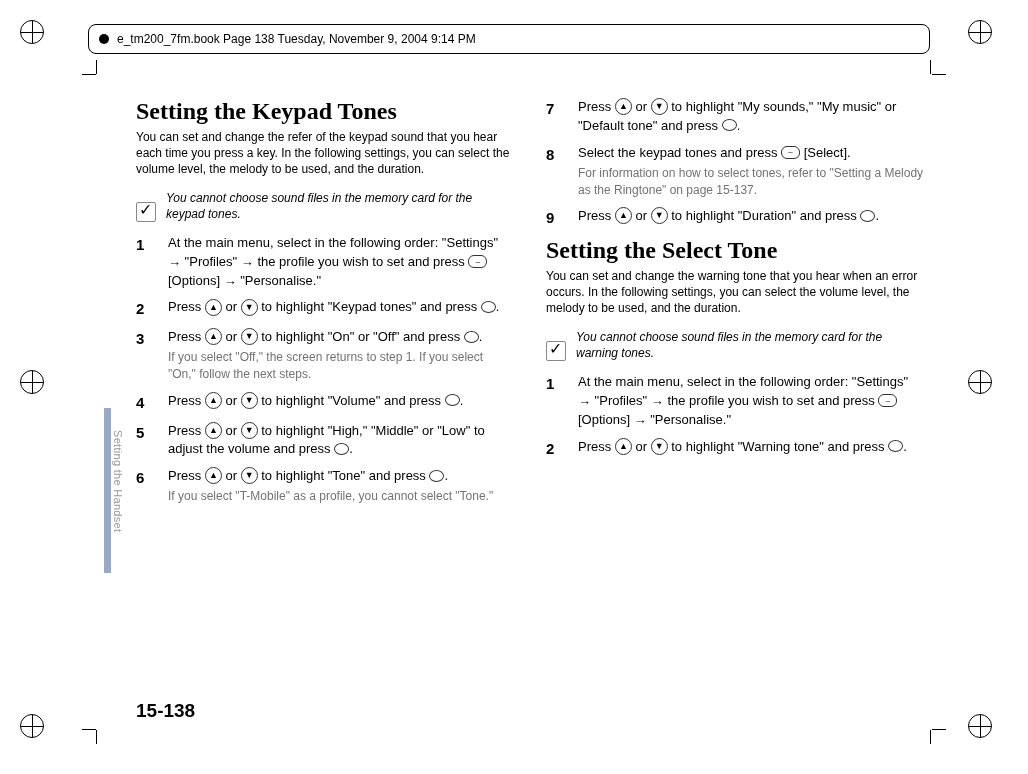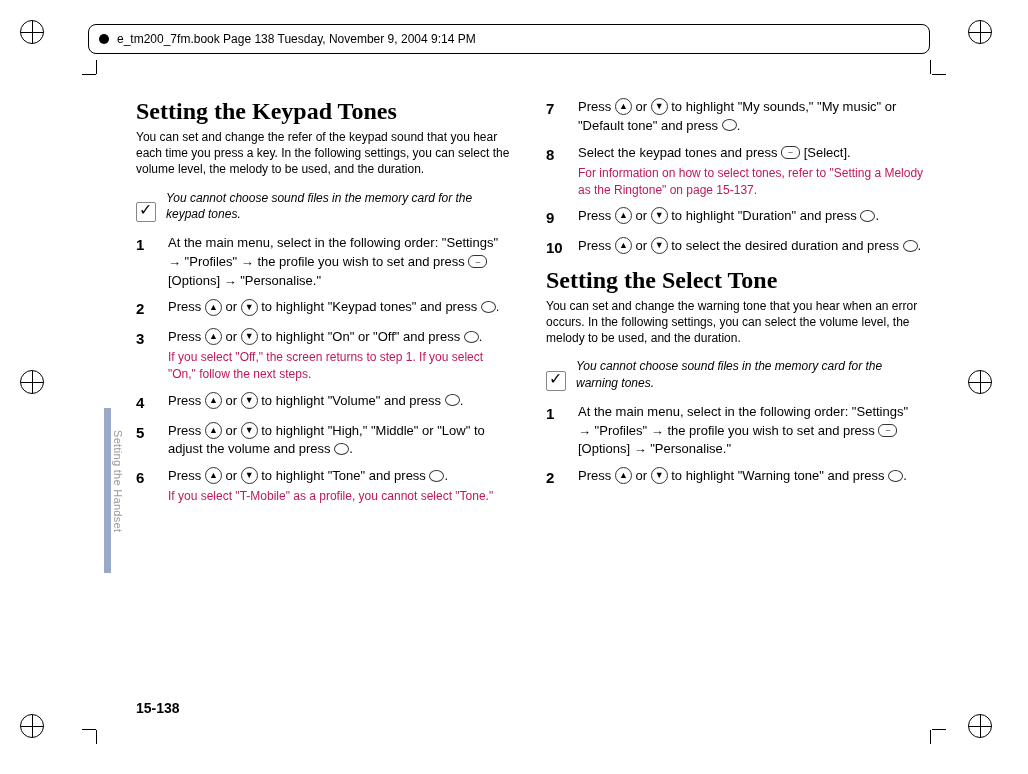--- a/index.html
+++ b/index.html
@@ -182,21 +182,21 @@
     height: 10px;
     border: 1px solid #333;
     border-radius: 50%;
     vertical-align: middle;
     position: relative;
     top: -1px;
     background: #fff;
   }
   .subtext {
     font-size: 12px;
-    color: #be185d;
+    color: #737373;
     margin-top: 2px;
   }
   .side-label {
     position: absolute;
     left: 112px;
     top: 430px;
     writing-mode: vertical-rl;
     font-size: 11px;
     color: #999;
     letter-spacing: 0.3px;
@@ -207,21 +207,21 @@
     top: 408px;
     width: 7px;
     height: 165px;
     background: #9aa9c5;
   }
   .page-num {
     position: absolute;
     left: 136px;
     top: 700px;
     font-weight: bold;
-    font-size: 14px;
+    font-size: 19px;
   }
   .corner-ticks {
     position: absolute;
     width: 18px;
     height: 18px;
   }
   .corner-ticks .v {
     position: absolute; width:1px; height:14px; background:#000;
   }
   .corner-ticks .h {
@@ -341,26 +341,20 @@
             <span>Select the keypad tones and press </span><span class="icon-rect">–</span><span> [Select].</span>
             <div class="subtext">For information on how to select tones, refer to "Setting a Melody as the Ringtone" on page 15-137.</div>
           </div>
         </li>
         <li>
           <div class="num">9</div>
           <div class="body">
             <span>Press </span><span class="icon-inline">▲</span><span> or </span><span class="icon-inline">▼</span><span> to highlight "Duration" and press </span><span class="icon-oval"></span><span>.</span>
           </div>
         </li>
-        <li>
-          <div class="num">10</div>
-          <div class="body">
-            <span>Press </span><span class="icon-inline">▲</span><span> or </span><span class="icon-inline">▼</span><span> to select the desired duration and press </span><span class="icon-oval"></span><span>.</span>
-          </div>
-        </li>
       </ol>
 
       <h2 class="section-title" style="margin-top:6px;">Setting the Select Tone</h2>
       <p class="intro">You can set and change the warning tone that you hear when an error occurs. In the following settings, you can select the volume level, the melody to be used, and the duration.</p>
       <div class="note-row">
         <div class="note-icon"></div>
         <div class="note-text">You cannot choose sound files in the memory card for the warning tones.</div>
       </div>
       <ol class="steps">
         <li>

